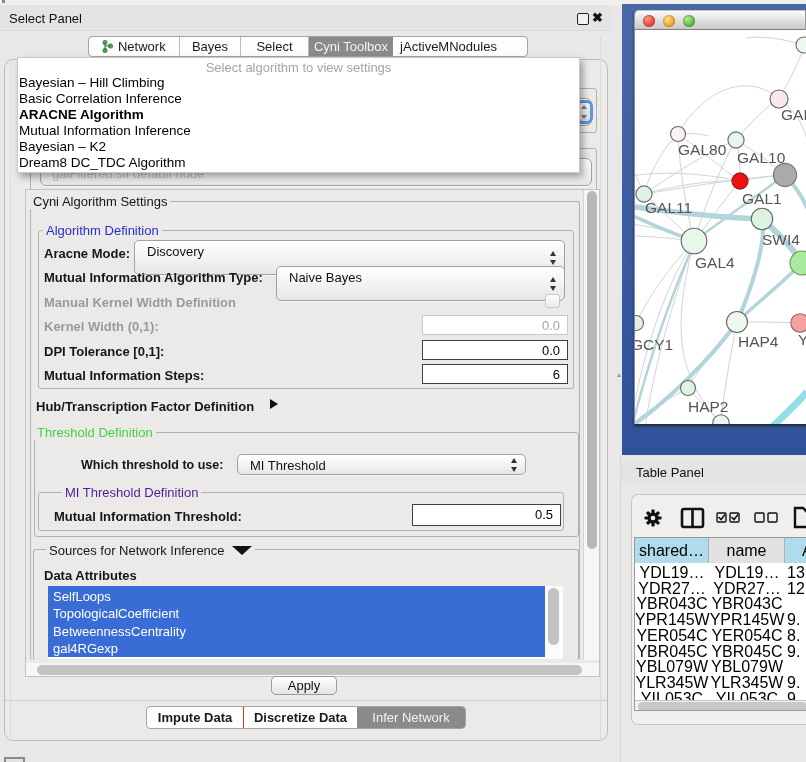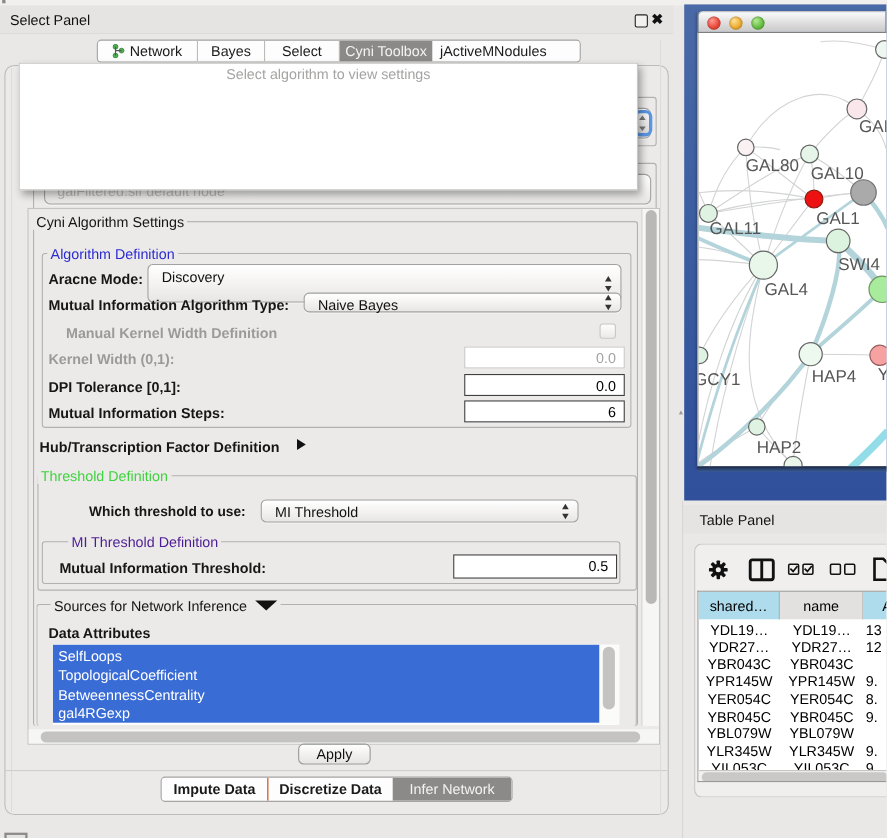--- a/index.html
+++ b/index.html
@@ -64,26 +64,26 @@
 <div class="grp" style="left:38px;top:230px;width:536px;height:159px;"></div>
 <div class="gtitle" style="left:43px;top:223px;color:#2b2bd0;">Algorithm Definition</div>
 
 <div class="lbl abs" style="left:44px;top:246px;">Aracne Mode:</div>
 <div class="combo" style="left:134px;top:240px;width:431px;height:35px;">
     <span class="ctext">Discovery</span>
     <span class="stepper"></span>
   </div>
 
 <div class="lbl abs" style="left:44px;top:270px;">Mutual Information Algorithm Type:</div>
-<div class="combo" style="left:276px;top:266px;width:289px;height:18px;">
+<div class="combo" style="left:276px;top:266px;width:289px;height:35px;">
     <span class="ctext">Naive Bayes</span>
     <span class="stepper"></span>
   </div>
 
-<div class="lbl abs dis" style="left:60px;top:295px;">Manual Kernel Width Definition</div>
+<div class="lbl abs dis" style="left:44px;top:295px;">Manual Kernel Width Definition</div>
 <div class="abs" style="left:545px;top:294px;width:15px;height:14px;border:1px solid #c9c8c7;border-radius:3px;background:linear-gradient(#fdfdfd,#eceae9);"></div>
 
 <div class="lbl abs dis" style="left:44px;top:319px;">Kernel Width (0,1):</div>
 <div class="fld" style="left:422px;top:315px;width:146px;height:20px;border:1px solid #c9c8c7;color:#a4a3a2;">0.0</div>
 
 <div class="lbl abs" style="left:44px;top:344px;">DPI Tolerance [0,1]:</div>
 <div class="fld" style="left:422px;top:340px;width:146px;height:20px;border:1.5px solid #3f3f3f;color:#000;">0.0</div>
 
 <div class="lbl abs" style="left:44px;top:368px;">Mutual Information Steps:</div>
 <div class="fld" style="left:422px;top:364px;width:146px;height:20px;border:1.5px solid #3f3f3f;color:#000;">6</div>
@@ -128,20 +128,23 @@
 
 <div class="abs" style="left:5px;top:700px;width:602px;height:1px;background:#cfcecd;"></div>
 <div class="abs" style="left:146px;top:706px;width:320px;height:23px;background:#fdfdfd;border:1px solid #a5a4a3;border-radius:4px;overflow:hidden;white-space:nowrap;">
   <div class="seg" style="width:97px;line-height:21px;border-right:1px solid #c2410c;font-weight:bold;">Impute Data</div><div class="seg" style="width:113px;line-height:21px;font-weight:bold;">Discretize Data</div><div class="seg" style="width:108px;line-height:21px;background:#8b8a89;color:#f4f3f2;">Infer Network</div>
 </div>
 
 <div class="abs" style="left:4px;top:757px;width:21px;height:10px;border:2px solid #8a8988;background:#e3e2e1;"></div>
 
 <div class="abs" style="left:17px;top:57px;width:563px;height:116px;background:#fff;border:1px solid #c9c8c7;box-shadow:3px 4px 7px rgba(0,0,0,0.35);">
   <div style="position:absolute;left:0;top:2px;width:100%;text-align:center;font-size:13px;color:#a5a4a3;">Select algorithm to view settings</div>
+  <div style="position:absolute;left:1px;top:17px;font-size:13.5px;color:#000;line-height:16px;white-space:nowrap;">
+    Bayesian – Hill Climbing<br>Basic Correlation Inference<br><b>ARACNE Algorithm</b><br>Mutual Information Inference<br>Bayesian – K2<br>Dream8 DC_TDC Algorithm
+  </div>
 </div>
 
 <div class="abs" style="left:622px;top:4px;width:184px;height:451px;background:linear-gradient(#4a6aa7,#3c5da0 45%,#30509b);"></div>
 
 <div class="abs" style="left:634px;top:10px;width:172px;height:414px;box-shadow:0 2px 3px rgba(0,0,0,0.45);">
   <div style="position:absolute;left:0;top:0;width:172px;height:20px;background:linear-gradient(#fbfbfb,#dedede 55%,#c9c9c9);border:1px solid #9b9a99;border-top-color:#c6c5c4;border-bottom:1px solid #807f7e;border-radius:5px 0 0 0;"></div>
   <div style="position:absolute;left:9px;top:5px;width:12px;height:12px;border-radius:50%;background:radial-gradient(circle at 35% 30%, #ff9d94, #ed4b3e 55%, #c0392e);box-shadow:inset 0 0 2px #8d2b24;z-index:5;"></div>
   <div style="position:absolute;left:29px;top:5px;width:12px;height:12px;border-radius:50%;background:radial-gradient(circle at 35% 30%, #ffe39a, #eeae35 55%, #c78c25);box-shadow:inset 0 0 2px #96691c;z-index:5;"></div>
   <div style="position:absolute;left:49px;top:5px;width:12px;height:12px;border-radius:50%;background:radial-gradient(circle at 35% 30%, #b6ec97, #69c046 55%, #4f9832);box-shadow:inset 0 0 2px #3d7526;z-index:5;"></div>
   <div style="position:absolute;left:0;top:20px;width:172px;height:394px;background:#fff;border-left:1px solid #8e8d8c;overflow:hidden;">
@@ -258,21 +261,21 @@
     <rect x="77" y="8" width="9" height="9" rx="1"></rect>
     <rect x="90" y="8" width="9" height="9" rx="1"></rect>
     <path d="M78.5 12 l2.5 2.5 4-5" stroke-width="1.6"></path>
     <path d="M91.5 12 l2.5 2.5 4-5" stroke-width="1.6"></path>
     <rect x="115" y="8" width="9" height="9" rx="1"></rect>
     <rect x="128" y="8" width="9" height="9" rx="1"></rect>
   </g>
   <path d="M155 3 h8 l5 5 v14 h-13 z" fill="none" stroke="#111" stroke-width="2.4"></path>
 </svg>
 
-<div class="abs" style="left:634px;top:537px;width:172px;height:174px;background:#fff;border:1px solid #9a9998;border-right:none;overflow:hidden;font-size:13px;">
+<div class="abs" style="left:634px;top:537px;width:172px;height:174px;background:#fff;border:1px solid #9a9998;border-right:none;overflow:hidden;font-size:16px;">
   <div style="position:absolute;left:0;top:0;height:25px;width:74px;background:#aedcec;border-right:1px solid #98b4be;text-align:center;line-height:25px;">shared…</div>
   <div style="position:absolute;left:74px;top:0;height:25px;width:76px;background:#e2e1df;border-right:1px solid #b2b1b0;text-align:center;line-height:25px;">name</div>
   <div style="position:absolute;left:150px;top:0;height:25px;width:22px;background:#aedcec;text-align:left;padding-left:17px;line-height:25px;">A</div>
   <div style="position:absolute;left:0;top:27px;width:74px;text-align:center;line-height:15.7px;">YDL19…<br>YDR27…<br>YBR043C<br>YPR145W<br>YER054C<br>YBR045C<br>YBL079W<br>YLR345W<br>YIL053C</div>
   <div style="position:absolute;left:74px;top:27px;width:76px;text-align:center;line-height:15.7px;">YDL19…<br>YDR27…<br>YBR043C<br>YPR145W<br>YER054C<br>YBR045C<br>YBL079W<br>YLR345W<br>YIL053C</div>
   <div style="position:absolute;left:152px;top:27px;width:20px;text-align:left;line-height:15.7px;">13<br>12<br>&nbsp;<br>9.<br>8.<br>9.<br>&nbsp;<br>9.<br>9.</div>
   <div style="position:absolute;left:0;top:162px;width:172px;height:12px;background:#f2f1f0;border-top:1px solid #c6c5c4;"></div>
   <div style="position:absolute;left:3px;top:163.5px;width:169px;height:9px;background:#c9c8c7;border-radius:5px;"></div>
 </div>
 

